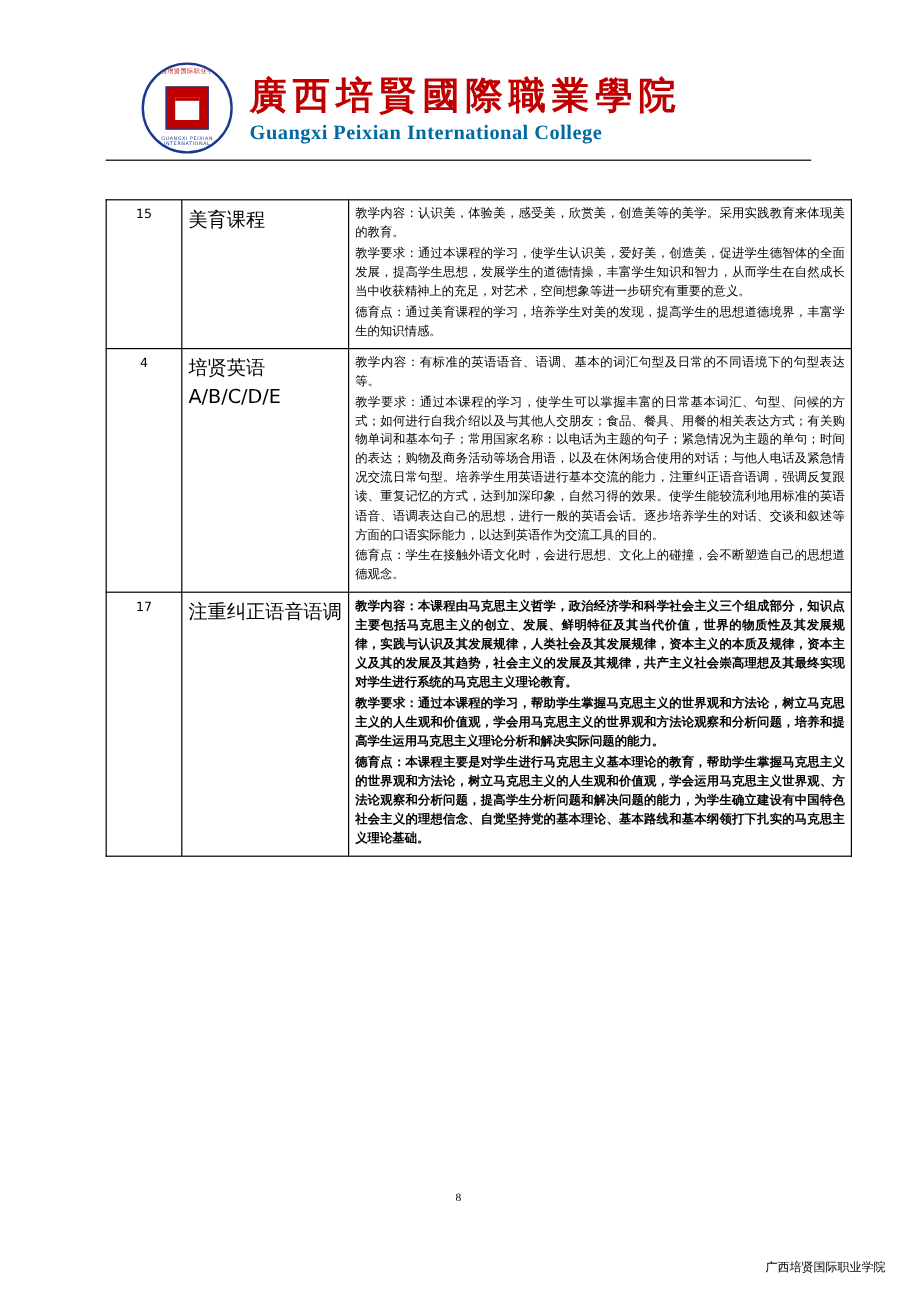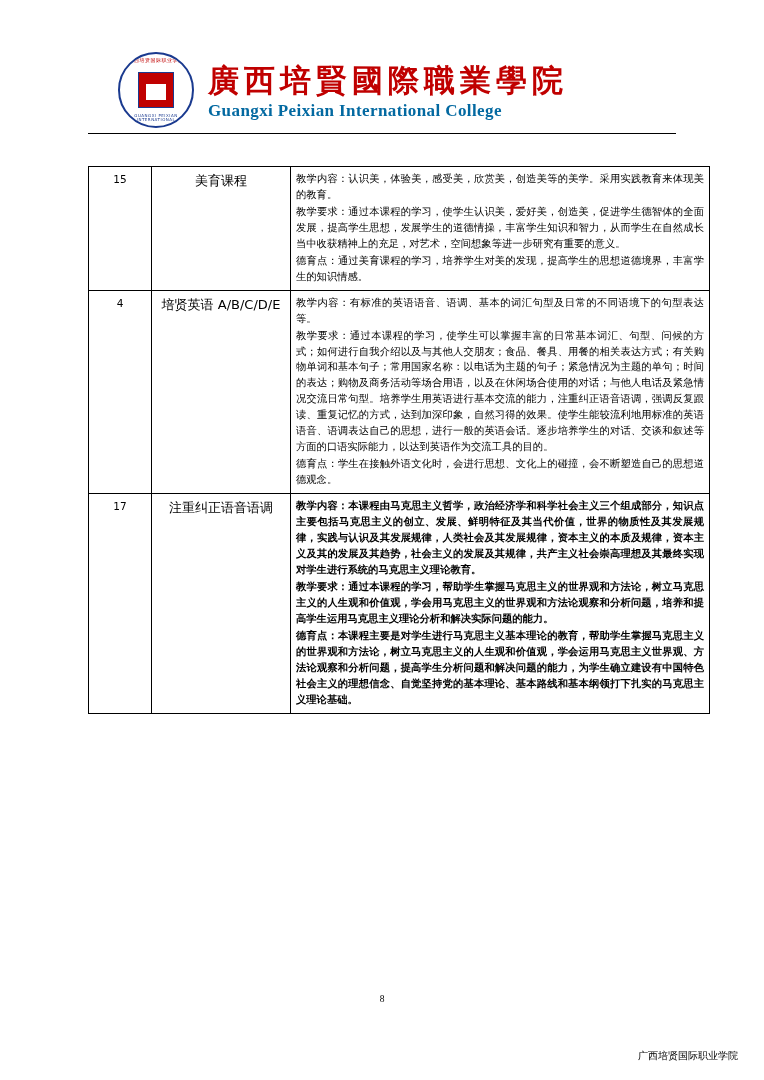--- a/index.html
+++ b/index.html
@@ -124,23 +124,23 @@
     font-family: "DejaVu Sans", "Liberation Sans", sans-serif;
   }
   td.col-no {
     width: 52px;
     text-align: center;
     vertical-align: middle;
     font-size: 10.5px;
   }
   td.col-name {
     width: 128px;
-    text-align: center;
+    text-align: left;
     vertical-align: middle;
-    font-size: 13px;
+    font-size: 16px;
     line-height: 1.5;
   }
   td.col-desc {
     width: 408px;
     text-align: justify;
     text-justify: inter-ideograph;
   }
   .para {
     margin: 0 0 1px 0;
     text-align: justify;

